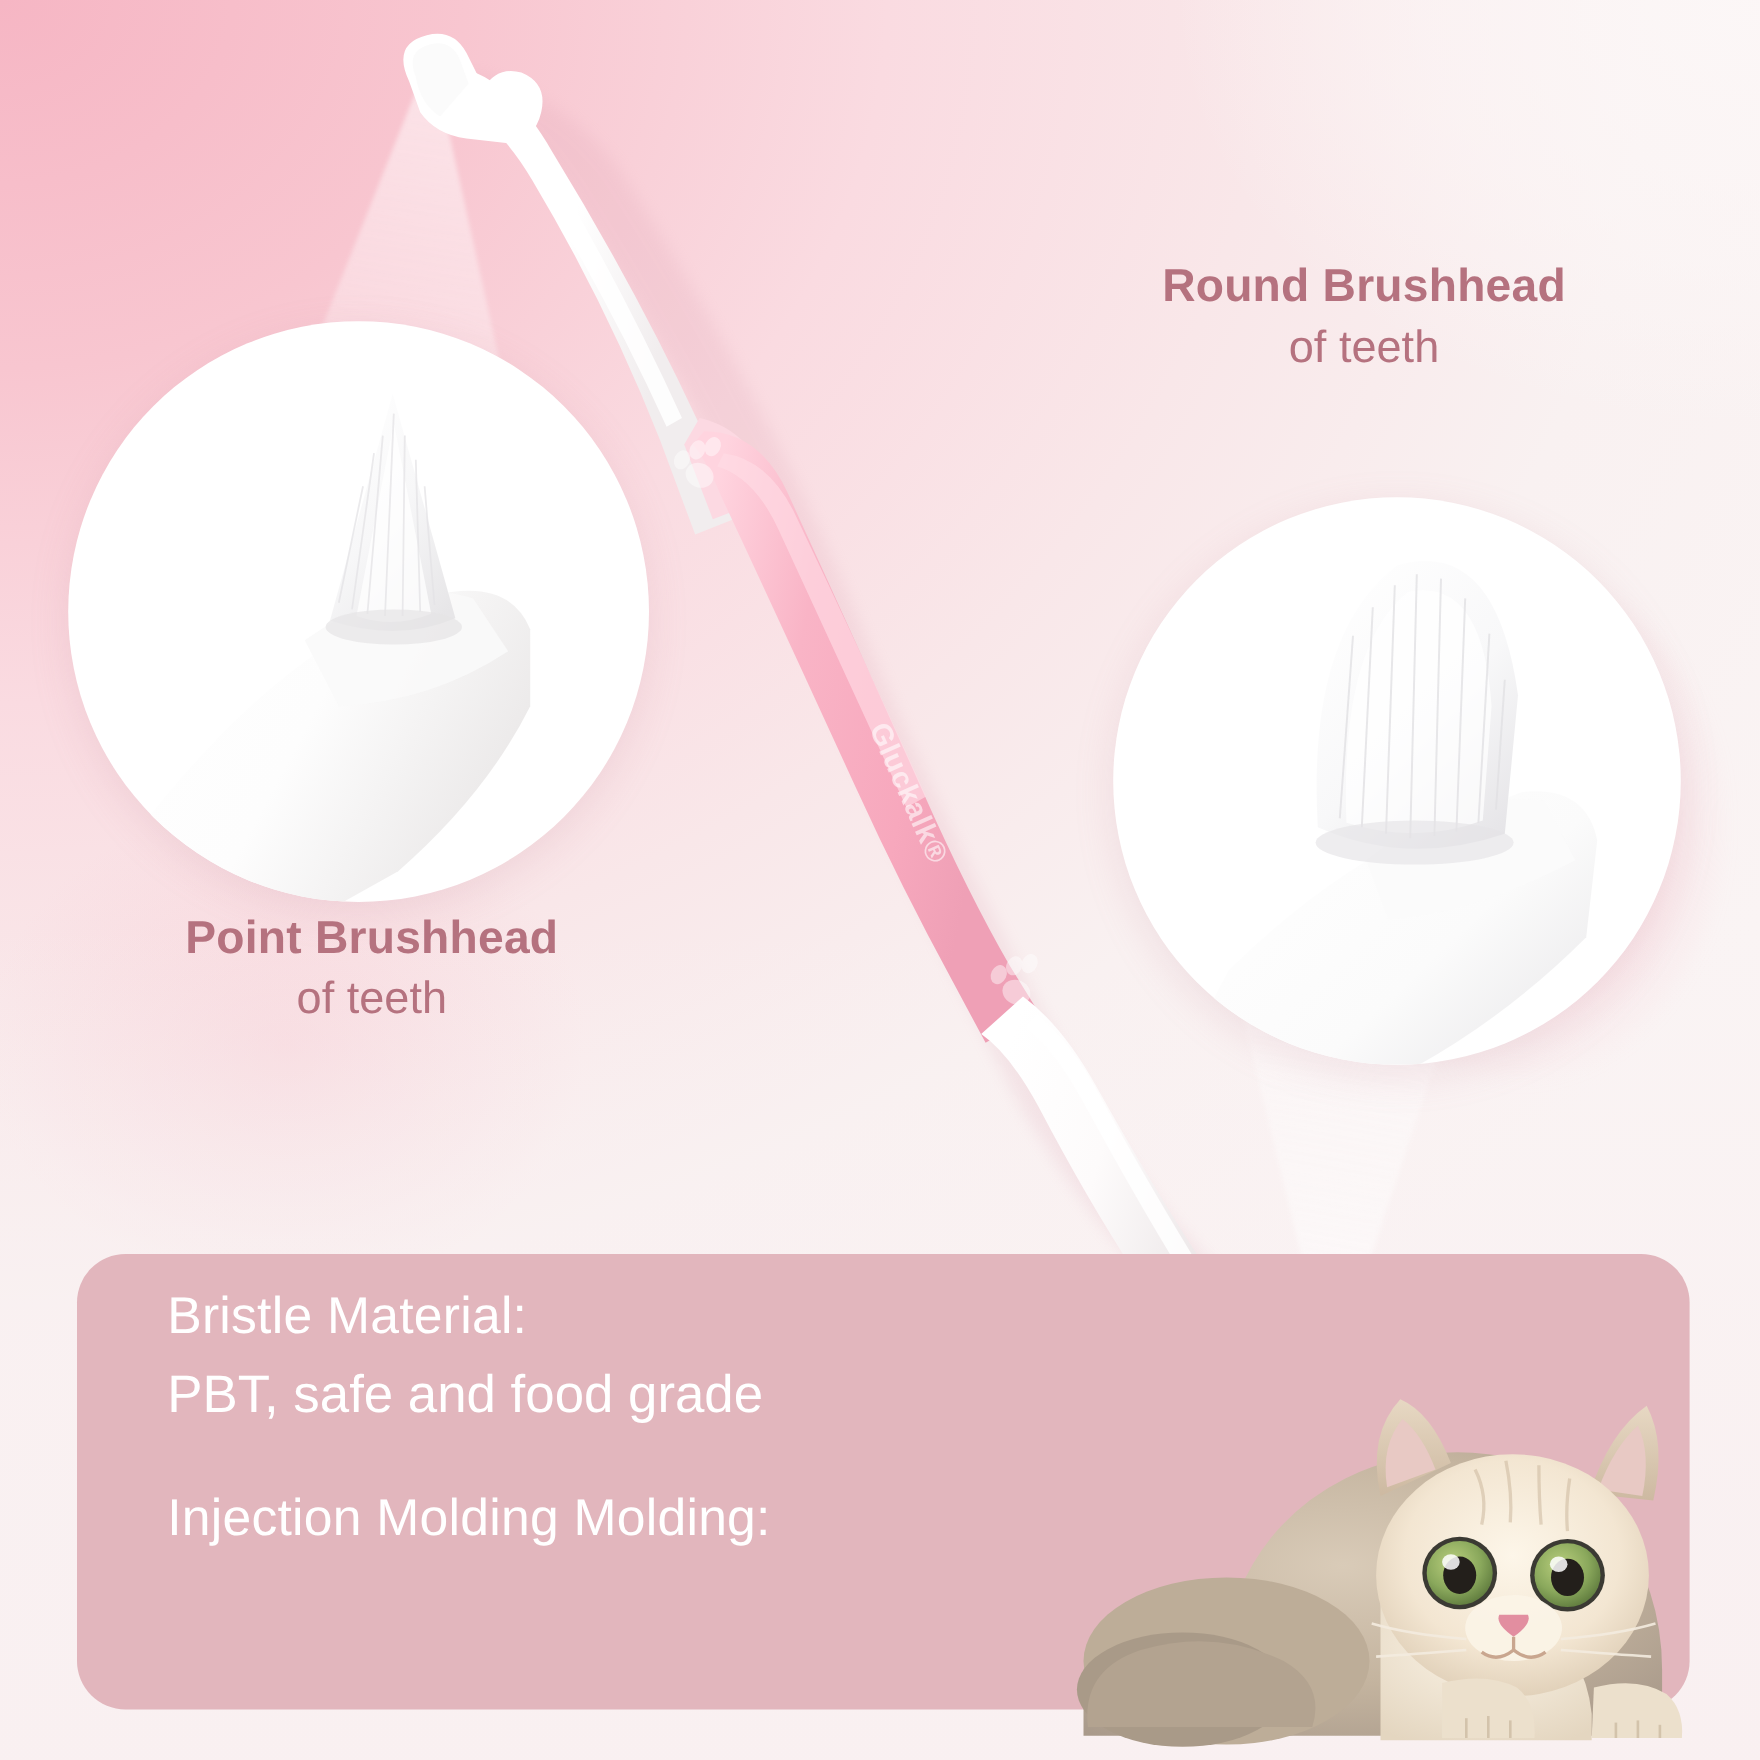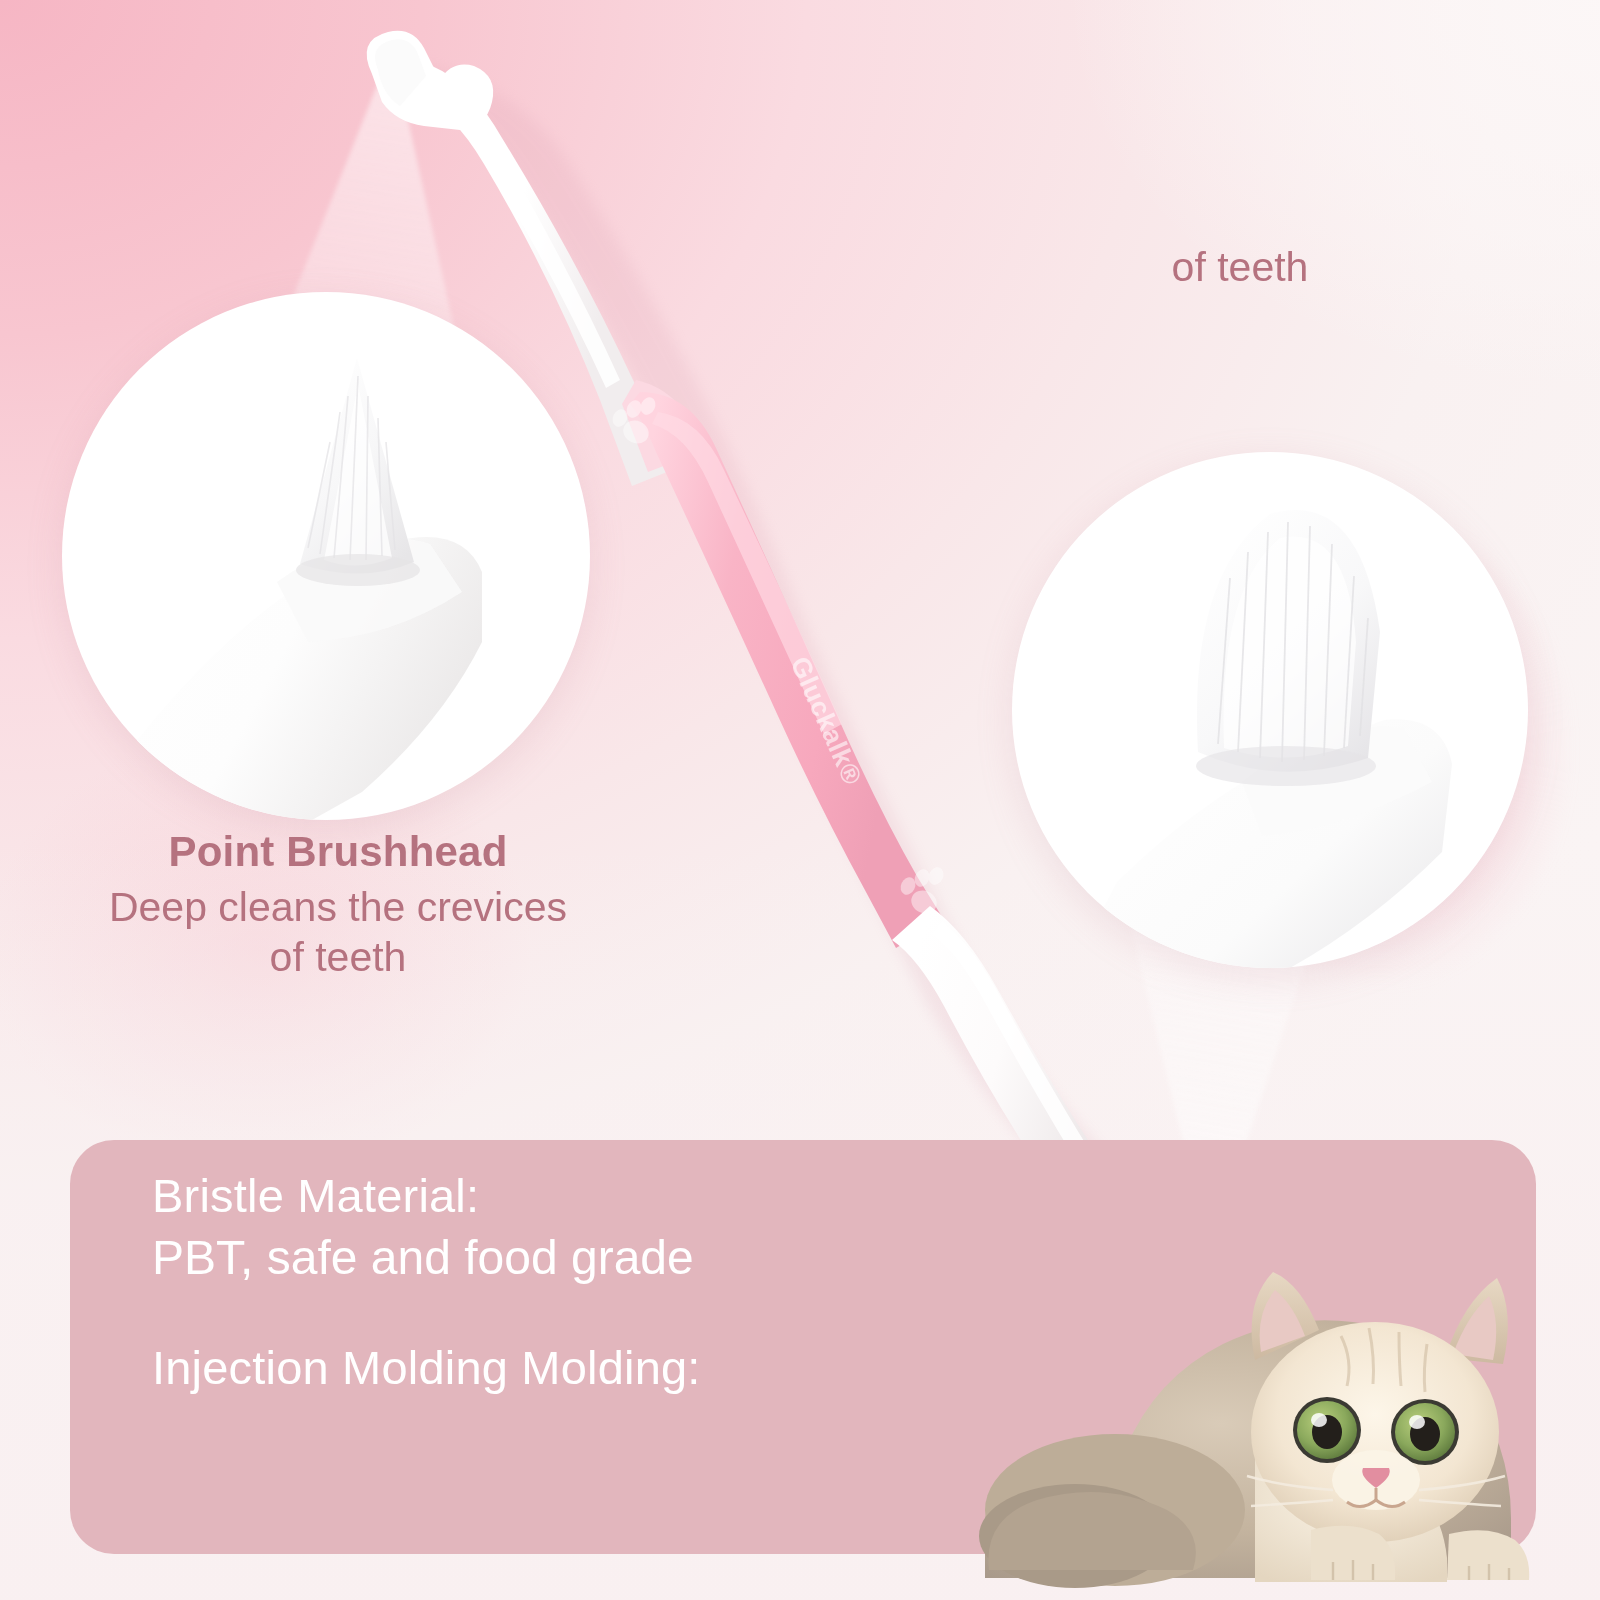--- a/index.html
+++ b/index.html
@@ -48,21 +48,21 @@
   .callout .desc{font-size:41px;line-height:1.22;margin-top:6px;font-weight:400;}
   .callout-right{left:930px;top:236px;width:620px;}
   .callout-left{left:28px;top:828px;width:620px;}
 
   
   .panel{position:absolute;left:70px;top:1140px;width:1466px;height:414px;
     background:#e2b6bd;border-radius:44px;}
   .panel-inner{position:absolute;left:152px;top:1166px;width:1060px;}
   .spec{margin-bottom:14px;}
   .spec .label{color:#ffffff;font-weight:normal;font-size:47px;line-height:1.26;letter-spacing:.2px;}
-  .spec .value{color:#ffffff;font-weight:400;font-size:48px;line-height:1.3;margin-top:2px;}
+  .spec .value{color:#ffffff;font-weight:400;font-size:48px;line-height:1.3;margin-top:13px;}
   .spec.second{margin-top:48px;}
 
   
   .cat{position:absolute;left:955px;top:1218px;width:645px;height:382px;}
 </style>
 </head>
 <body>
 
 <div id="stage">
 
@@ -225,29 +225,29 @@
     <path d="M942 922 Q974 946 1002 1000 Q1062 1108 1112 1186 L1098 1196
              Q1046 1114 988 1008 Q958 952 932 934 Z" fill="#ffffff" opacity="0.85"></path>
 
     <path d="M1110 1178 Q1136 1152 1168 1164 Q1200 1178 1200 1214 L1198 1244
              Q1196 1276 1164 1284 Q1130 1290 1116 1260 L1100 1226 Q1092 1198 1110 1178 Z" fill="#ffffff"></path>
     <path d="M1122 1184 Q1146 1166 1172 1180 Q1192 1194 1188 1220 L1186 1242
              Q1182 1262 1160 1264 Q1138 1264 1128 1242 L1116 1216 Q1112 1196 1122 1184 Z" fill="#fcfcfc"></path>
   </svg>
 
   <div class="callout callout-right">
+    <div class="title">Round Brushhead</div>
     <div class="desc">
       <div>of teeth</div>
     </div>
   </div>
 
   <div class="callout callout-left">
     <div class="title">Point Brushhead</div>
     <div class="desc">
-      <div>Deep cleans the crevices</div>
       <div>of teeth</div>
     </div>
   </div>
 
   <div class="panel"></div>
   <div class="panel-inner">
     <div class="spec">
       <div class="label">Bristle Material:</div>
       <div class="value">PBT, safe and food grade</div>
     </div>

